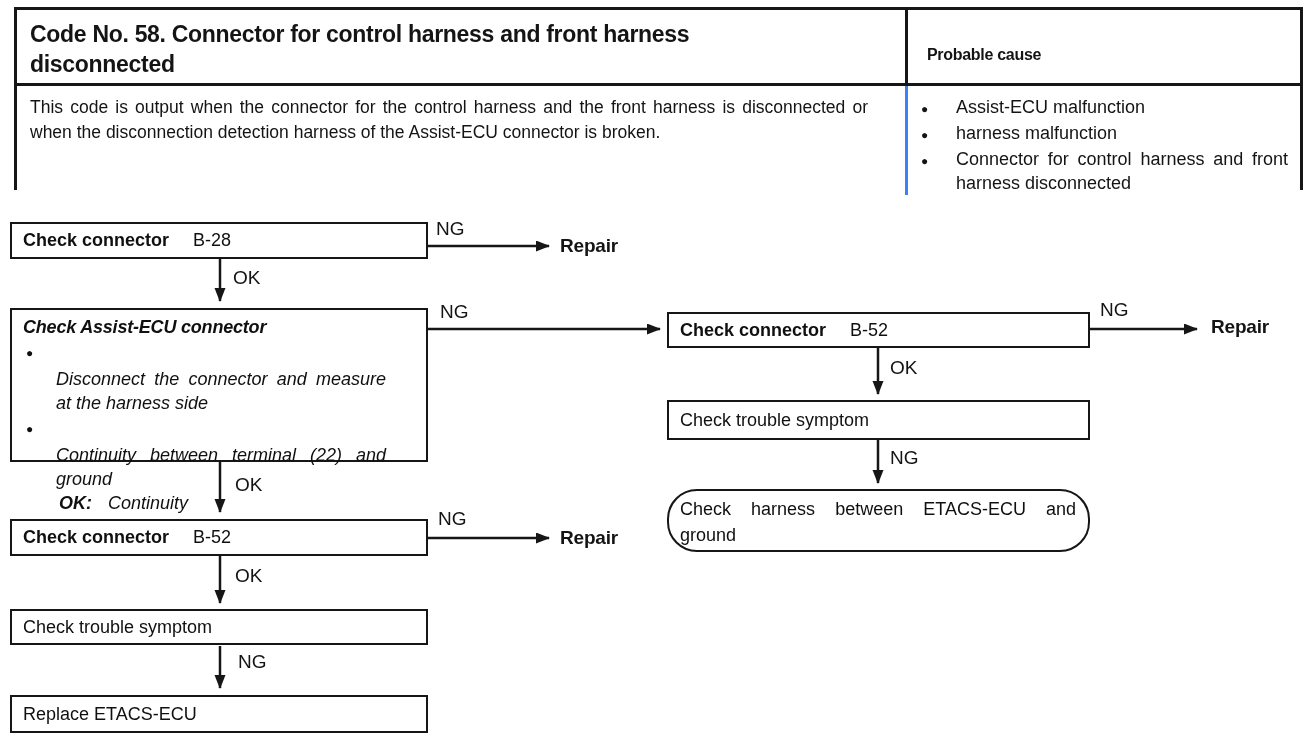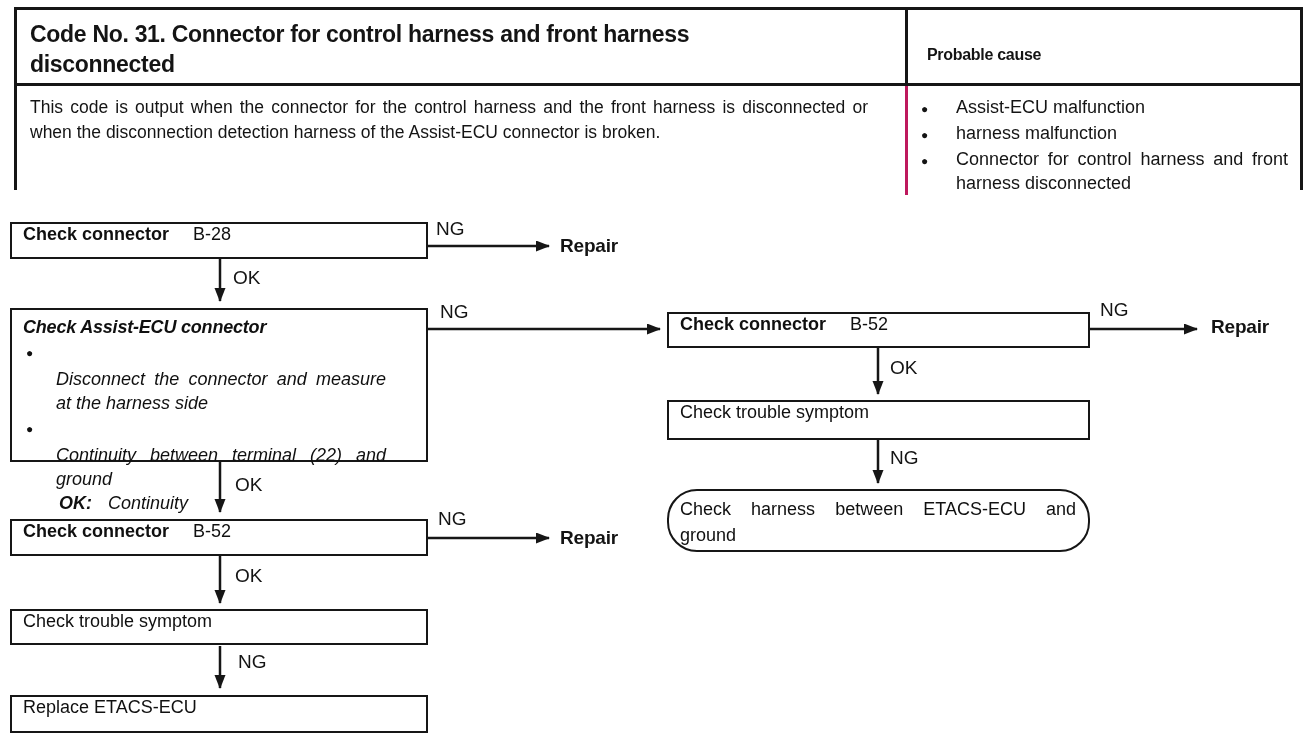--- a/index.html
+++ b/index.html
@@ -31,35 +31,35 @@
   }
   .cell-title .ttl {
     font-size: 23px; font-weight: bold; line-height: 30px;
     letter-spacing: -0.3px; max-width: 795px;
   }
   .cell-pc {
     border-bottom: 3px solid #161616;
     padding: 36px 0 0 19px;
     font-size: 16px; font-weight: bold; letter-spacing: -0.3px;
   }
-  .cell-desc { border-right: 3px solid #be185d; padding: 9px 12px 0 13px; }
+  .cell-desc { border-right: 3px solid #3b82f6; padding: 9px 12px 0 13px; }
   .cell-desc .dtext {
     font-size: 17.5px; line-height: 25px; text-align: justify; width: 838px;
   }
   .cell-causes { padding: 9px 12px 0 13px; font-size: 18px; line-height: 24px; }
   .cause { display: flex; }
   .cause .dot { width: 35px; flex: none; font-size: 12px; padding-top: 2px; }
   .cause .ctext { flex: 1; text-align: justify; }
 
   
   .fbox {
     position: absolute; background: #ffffff;
     border: 2.5px solid #161616; font-size: 18px; color: #101010;
   }
-  .fbox-sm { display: flex; align-items: flex-start; padding: 0 4px 0 11px; white-space: nowrap; }
+  .fbox-sm { display: flex; align-items: center; padding: 0 4px 0 11px; white-space: nowrap; }
   .b { font-weight: bold; }
   .code { margin-left: 24px; }
   .fbox-lg { padding: 5px 10px 0 11px; line-height: 24px; font-style: italic; }
   .fbox-lg .fbox-title { font-weight: bold; letter-spacing: -0.2px; }
   .brow { display: flex; }
   .brow .dot { width: 33px; flex: none; font-size: 12px; padding-top: 2px; padding-left: 3px; }
   .brow .btext { width: 330px; text-align: justify; margin-top: 28px; }
   .okrow { padding-left: 36px; }
   .okrow .oklbl { font-weight: bold; margin-right: 16px; }
   .fbox-2l { padding: 5px 12px 0 11px; line-height: 26px; border-radius: 30px; }
@@ -70,21 +70,21 @@
   .flabel { position: absolute; font-size: 19px; color: #141414; white-space: nowrap; }
   .flabel.bold { font-weight: bold; letter-spacing: -0.2px; text-align: right; }
 </style>
 </head>
 <body>
 
 <div class="page">
 
   <div class="htable">
     <div class="cell cell-title">
-      <div class="ttl">Code No. 31. Connector for control harness and front harness disconnected</div>
+      <div class="ttl">Code No. 58. Connector for control harness and front harness disconnected</div>
     </div>
     <div class="cell cell-pc">
       <span>Probable cause</span>
     </div>
     <div class="cell cell-desc">
       <div class="dtext">This code is output when the connector for the control harness and the front harness is disconnected or when the disconnection detection harness of the Assist-ECU connector is broken.</div>
     </div>
     <div class="cell cell-causes">
       <div class="cause">
         <span class="dot">●</span>

